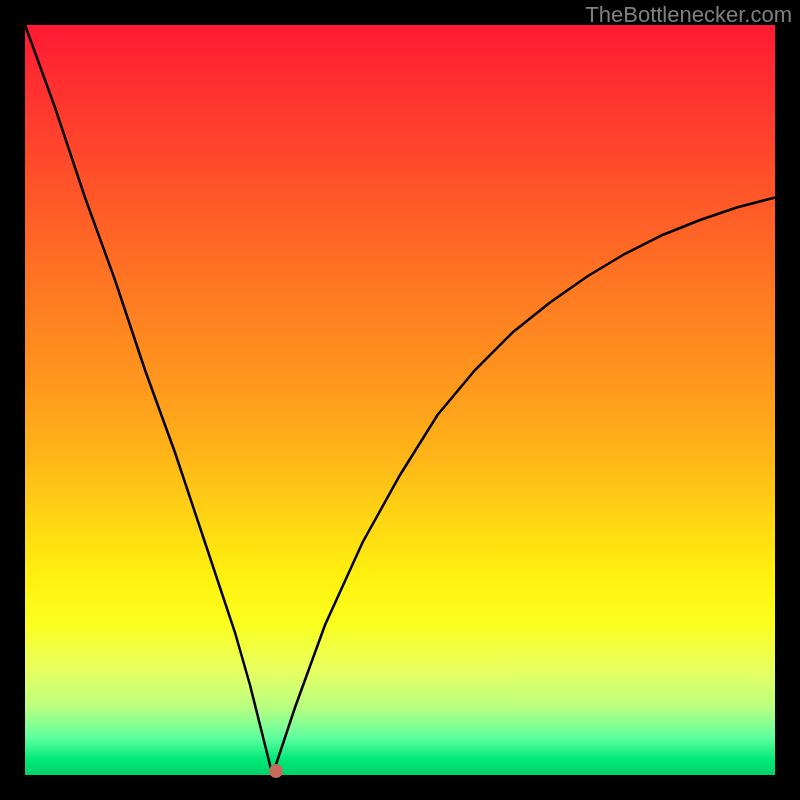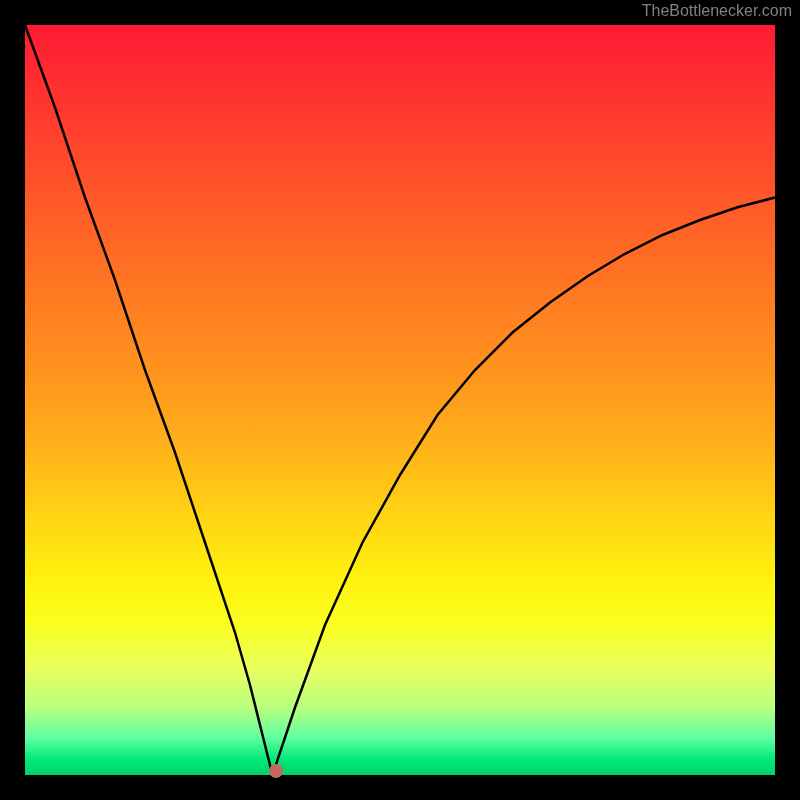--- a/index.html
+++ b/index.html
@@ -9,21 +9,21 @@
     background: #000;
     position: relative;
     overflow: hidden;
     font-family: Arial, Helvetica, sans-serif;
   }
   .watermark {
     position: absolute;
     top: 2px;
     right: 8px;
     color: #808080;
-    font-size: 16px;
+    font-size: 22px;
     font-weight: 500;
     z-index: 10;
     text-align: right;
   }
   .plot-area {
     position: absolute;
     left: 25px;
     top: 25px;
     width: 750px;
     height: 750px;

